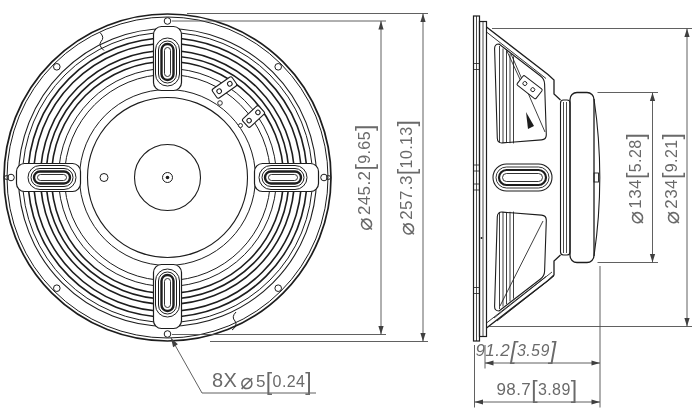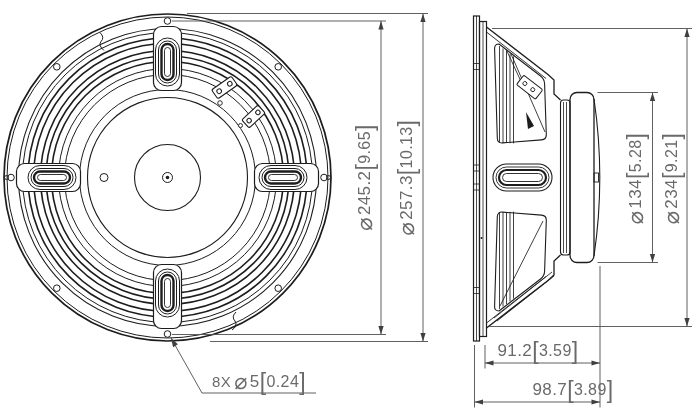--- a/index.html
+++ b/index.html
@@ -5,21 +5,21 @@
   html,body{margin:0;padding:0;background:#ffffff;}
   #canvas{position:relative;width:700px;height:420px;background:#ffffff;overflow:hidden;
           font-family:"Liberation Sans", sans-serif;}
   #canvas svg{position:absolute;left:0;top:0;}
   .dlabel{position:absolute;color:#6a6a6a;font-size:17px;letter-spacing:.4px;white-space:nowrap;line-height:1;}
   .rot{transform:translate(-50%,-50%) rotate(-90deg);}
   .hor{transform:translate(-50%,-50%);}
   .lead{transform:translate(0,-50%);}
   .phi{font-size:22px;vertical-align:-2px;padding:0 2px 0 1px;}
   .br{font-size:23px;vertical-align:-3px;font-weight:400;}
-  .cnt{font-size:15px;padding-right:2px;}
+  .cnt{font-size:20px;padding-right:2px;}
   .mm{font-size:17px;}
   .inch{font-size:16px;}
   .stroke-main{stroke:#1d1d1d;fill:none;}
   .stroke-dim{stroke:#4f4f4f;fill:none;stroke-width:.9;}
   .fill-dim{fill:#3f3f3f;stroke:none;}
 </style>
 </head>
 <body>
 
 <div id="canvas">
@@ -229,25 +229,25 @@
 </div>
 
 <div class="dlabel rot" style="left:636px;top:179px;">
   <span class="phi">⌀</span><span class="mm">134</span><span class="br">[</span><span class="inch">5.28</span><span class="br">]</span>
 </div>
 
 <div class="dlabel rot" style="left:672px;top:179px;">
   <span class="phi">⌀</span><span class="mm">234</span><span class="br">[</span><span class="inch">9.21</span><span class="br">]</span>
 </div>
 
-<div class="dlabel hor" style="left:538px;top:351px;">
+<div class="dlabel hor" style="left:516px;top:351px;font-style:italic;">
   <span class="mm">91.2</span><span class="br">[</span><span class="inch">3.59</span><span class="br">]</span>
 </div>
 
-<div class="dlabel hor" style="left:537px;top:390px;margin-left:36px;">
+<div class="dlabel hor" style="left:537px;top:390px;">
   <span class="mm">98.7</span><span class="br">[</span><span class="inch">3.89</span><span class="br">]</span>
 </div>
 
 <div class="dlabel lead" style="left:212px;top:382px;">
   <span class="cnt">8X</span><span class="phi">⌀</span><span class="mm">5</span><span class="br">[</span><span class="inch">0.24</span><span class="br">]</span>
 </div>
 
 </div>
 
 </body></html>

